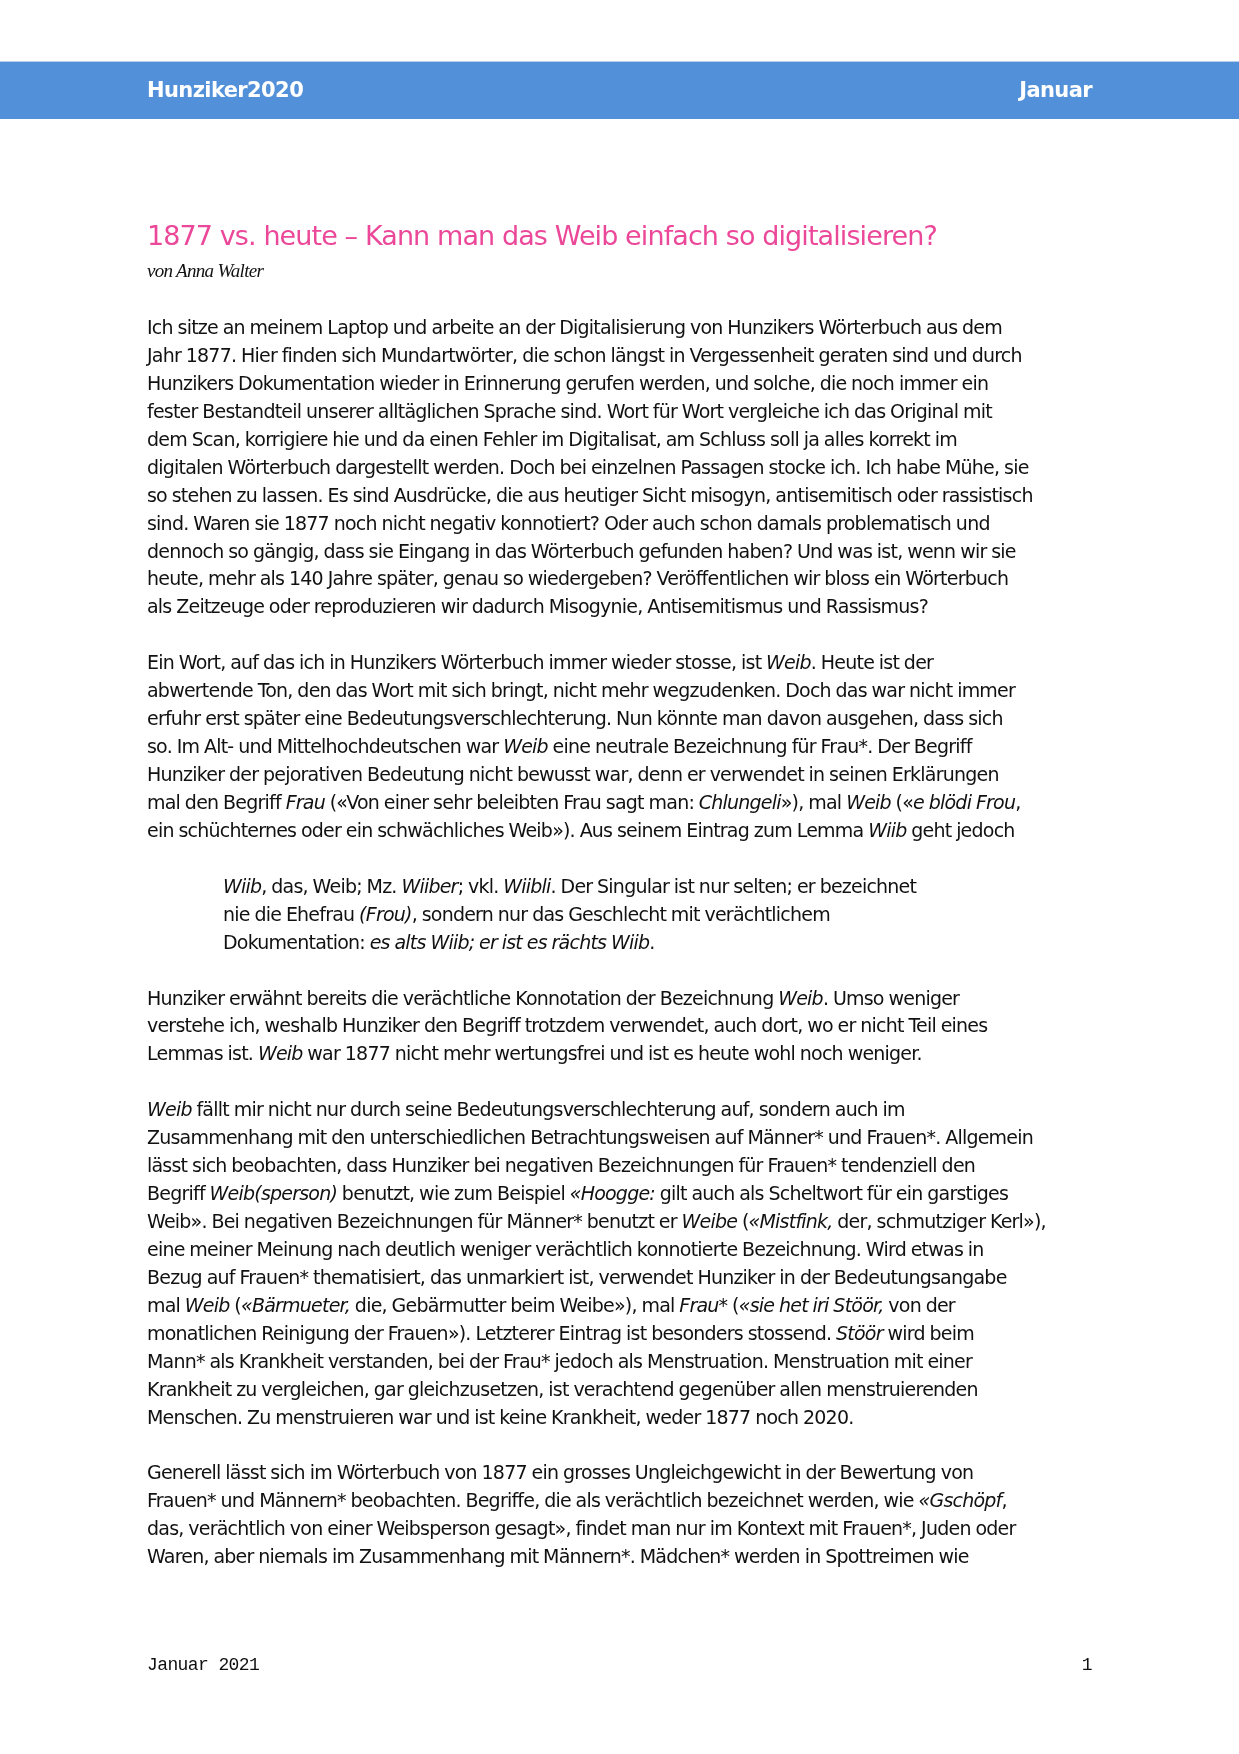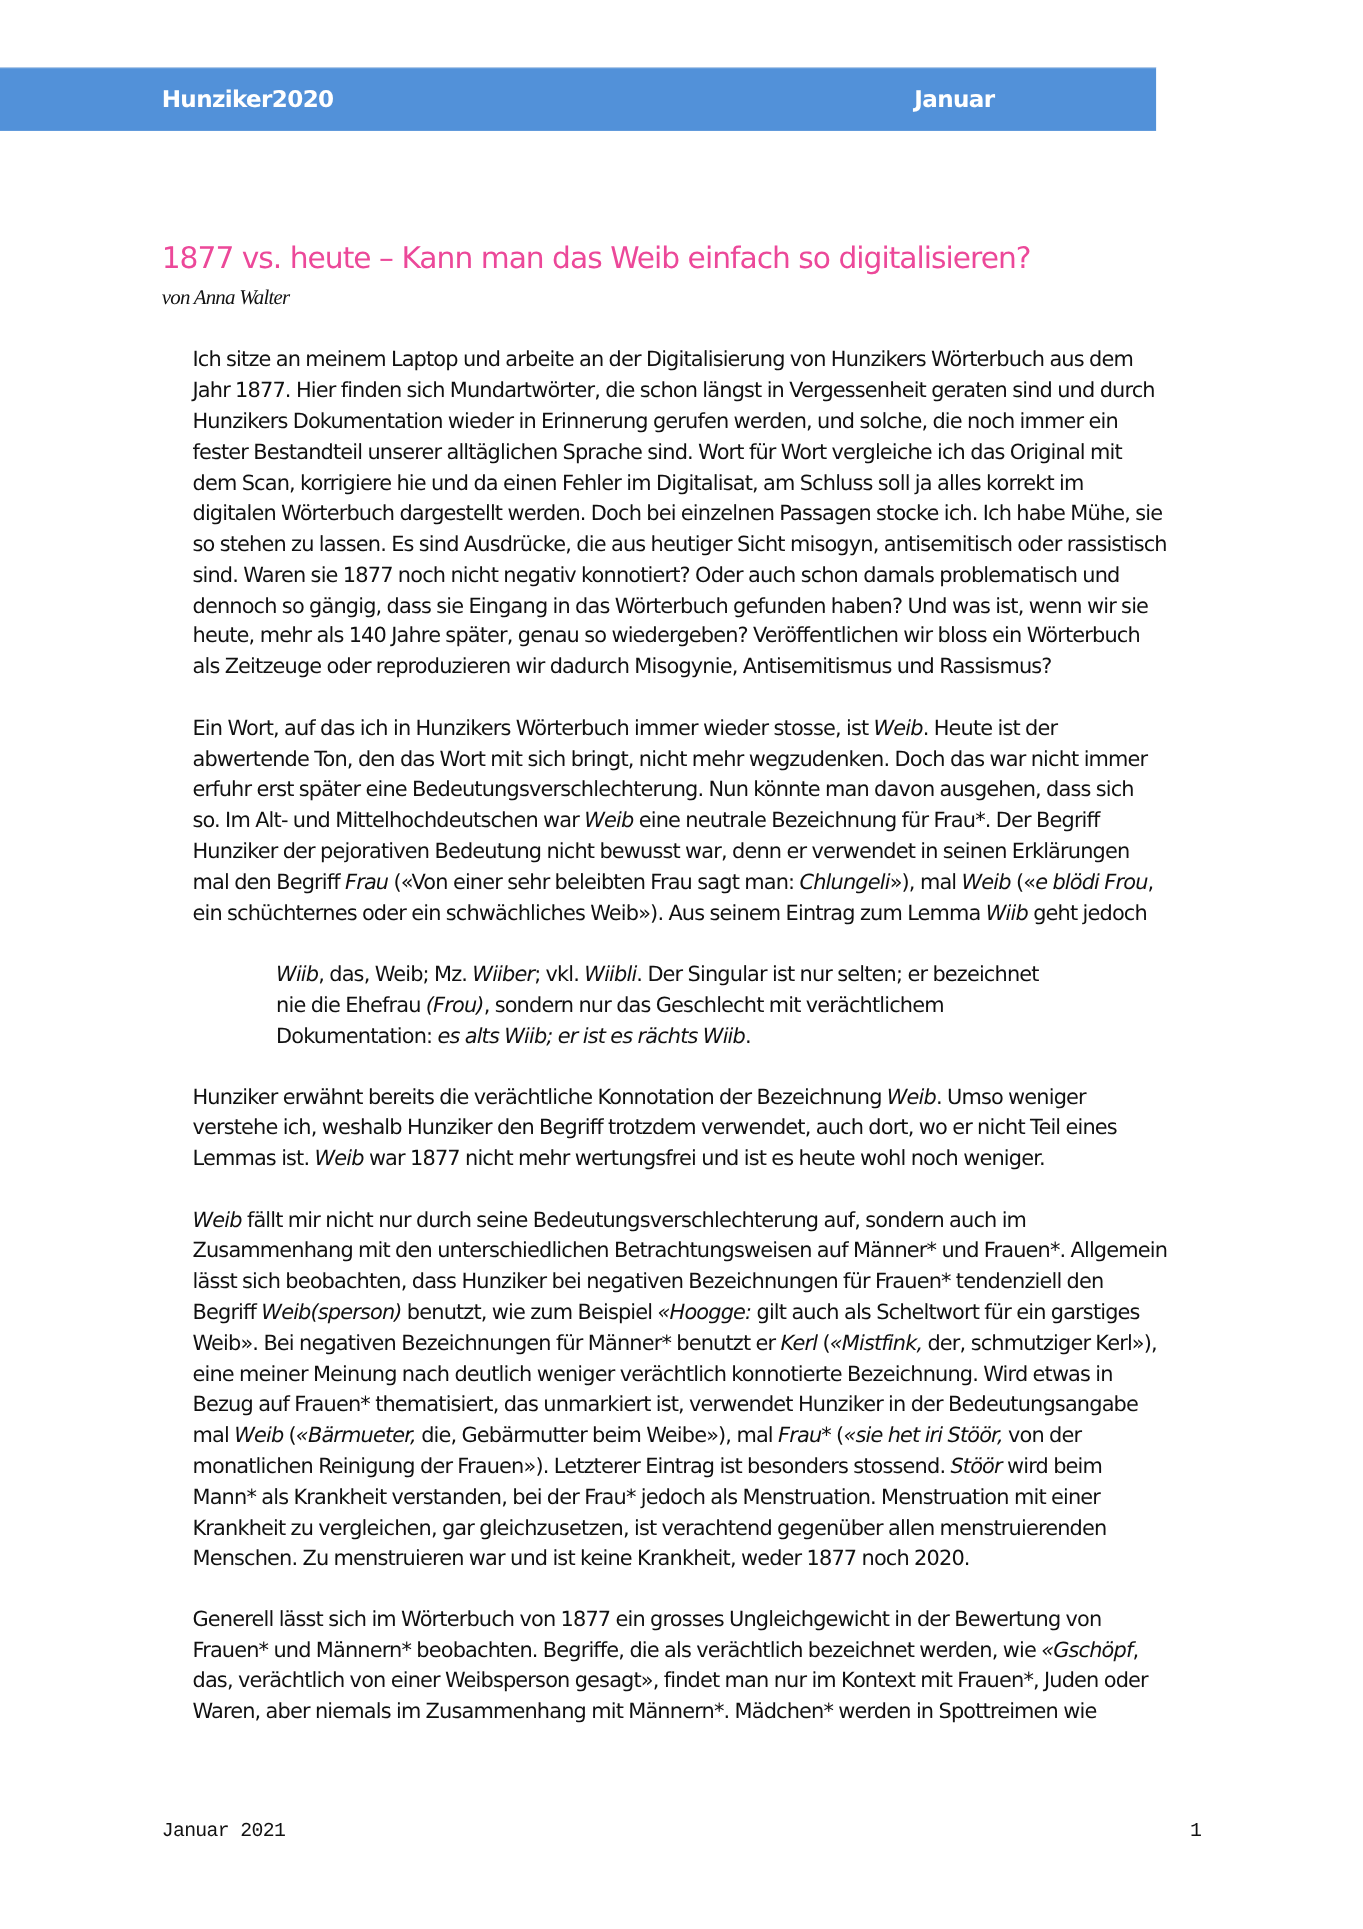--- a/index.html
+++ b/index.html
@@ -1,21 +1,21 @@
 <!DOCTYPE html>
 <html><head>
 <meta charset="utf-8">
 <style>
   html, body { margin: 0; padding: 0; background: #ffffff; }
   body {
     width: 1239px; height: 1754px; position: relative; overflow: hidden;
     font-family: "Liberation Sans", sans-serif; color: #111;
   }
   .header-band {
-    position: absolute; left: 0; top: 61px; width: 1051px; height: 57px;
+    position: absolute; left: 0; top: 61px; width: 1239px; height: 57px;
     background: #5291d9;
     border-top: 1px solid #b9cfe9;
   }
   .header-left, .header-right {
     position: absolute; top: 16px; color: #ffffff; font-size: 21px; font-weight: bold;
     font-family: "DejaVu Sans", sans-serif; letter-spacing: -0.6px;
   }
   .header-left { left: 147px; }
   .header-right { right: 147px; }
 
@@ -27,21 +27,21 @@
   .byline {
     position: absolute; left: 147px; top: 260px; font-size: 19px; font-style: italic;
     font-family: Liberation Serif, serif; letter-spacing: -0.7px;
   }
   .body-text {
     position: absolute; left: 147px; top: 314px; width: 950px;
     font-family: "DejaVu Sans", sans-serif;
     font-size: 19px; line-height: 27.95px; letter-spacing: -0.78px; word-spacing: -0.5px;
   }
   .para { margin: 0 0 27.95px 0; }
-  .line { white-space: nowrap; display: block; height: 27.95px; margin-left: 28px; }
+  .line { white-space: nowrap; display: block; height: 27.95px; }
   .quote { padding-left: 76px; }
   .footer-left, .footer-right {
     position: absolute; top: 1655px; font-size: 18px;
     font-family: Liberation Mono, monospace; letter-spacing: -0.6px;
   }
   .footer-left { left: 147px; }
   .footer-right { right: 147px; }
   em { font-style: italic; }
 </style>
 </head>
@@ -86,21 +86,21 @@
     <div class="para">
       <span class="line"><span>Hunziker erwähnt bereits die verächtliche Konnotation der Bezeichnung </span><em>Weib</em><span>. Umso weniger</span></span>
       <span class="line"><span>verstehe ich, weshalb Hunziker den Begriff trotzdem verwendet, auch dort, wo er nicht Teil eines</span></span>
       <span class="line"><span>Lemmas ist. </span><em>Weib</em><span> war 1877 nicht mehr wertungsfrei und ist es heute wohl noch weniger.</span></span>
     </div>
     <div class="para">
       <span class="line"><em>Weib</em><span> fällt mir nicht nur durch seine Bedeutungsverschlechterung auf, sondern auch im</span></span>
       <span class="line"><span>Zusammenhang mit den unterschiedlichen Betrachtungsweisen auf Männer* und Frauen*. Allgemein</span></span>
       <span class="line"><span>lässt sich beobachten, dass Hunziker bei negativen Bezeichnungen für Frauen* tendenziell den</span></span>
       <span class="line"><span>Begriff </span><em>Weib(sperson)</em><span> benutzt, wie zum Beispiel </span><em>«Hoogge:</em><span> gilt auch als Scheltwort für ein garstiges</span></span>
-      <span class="line"><span>Weib». Bei negativen Bezeichnungen für Männer* benutzt er </span><em>Kerl</em><span> (</span><em>«Mistfink,</em><span> der, schmutziger Kerl»),</span></span>
+      <span class="line"><span>Weib». Bei negativen Bezeichnungen für Männer* benutzt er </span><em>Weibe</em><span> (</span><em>«Mistfink,</em><span> der, schmutziger Kerl»),</span></span>
       <span class="line"><span>eine meiner Meinung nach deutlich weniger verächtlich konnotierte Bezeichnung. Wird etwas in</span></span>
       <span class="line"><span>Bezug auf Frauen* thematisiert, das unmarkiert ist, verwendet Hunziker in der Bedeutungsangabe</span></span>
       <span class="line"><span>mal </span><em>Weib</em><span> (</span><em>«Bärmueter,</em><span> die, Gebärmutter beim Weibe»), mal </span><em>Frau*</em><span> (</span><em>«sie het iri Stöör,</em><span> von der</span></span>
       <span class="line"><span>monatlichen Reinigung der Frauen»). Letzterer Eintrag ist besonders stossend. </span><em>Stöör</em><span> wird beim</span></span>
       <span class="line"><span>Mann* als Krankheit verstanden, bei der Frau* jedoch als Menstruation. Menstruation mit einer</span></span>
       <span class="line"><span>Krankheit zu vergleichen, gar gleichzusetzen, ist verachtend gegenüber allen menstruierenden</span></span>
       <span class="line"><span>Menschen. Zu menstruieren war und ist keine Krankheit, weder 1877 noch 2020.</span></span>
     </div>
     <div class="para">
       <span class="line"><span>Generell lässt sich im Wörterbuch von 1877 ein grosses Ungleichgewicht in der Bewertung von</span></span>

